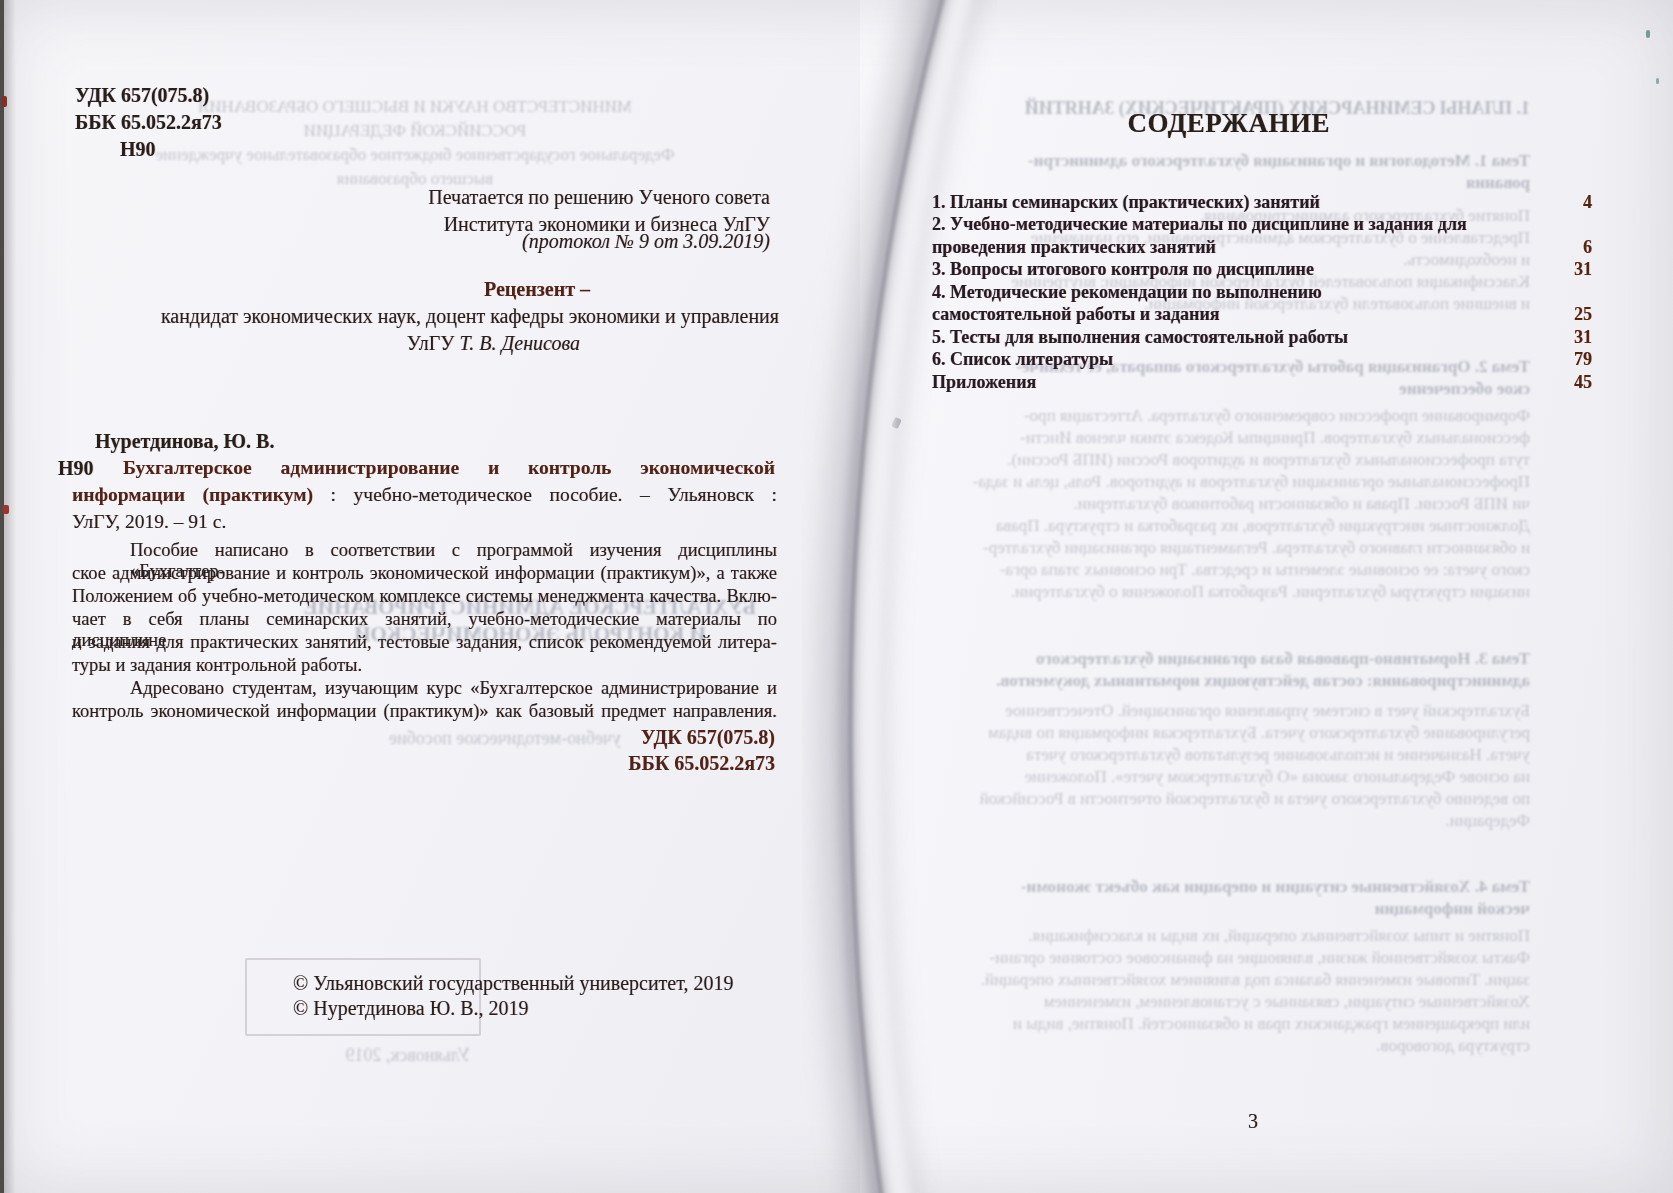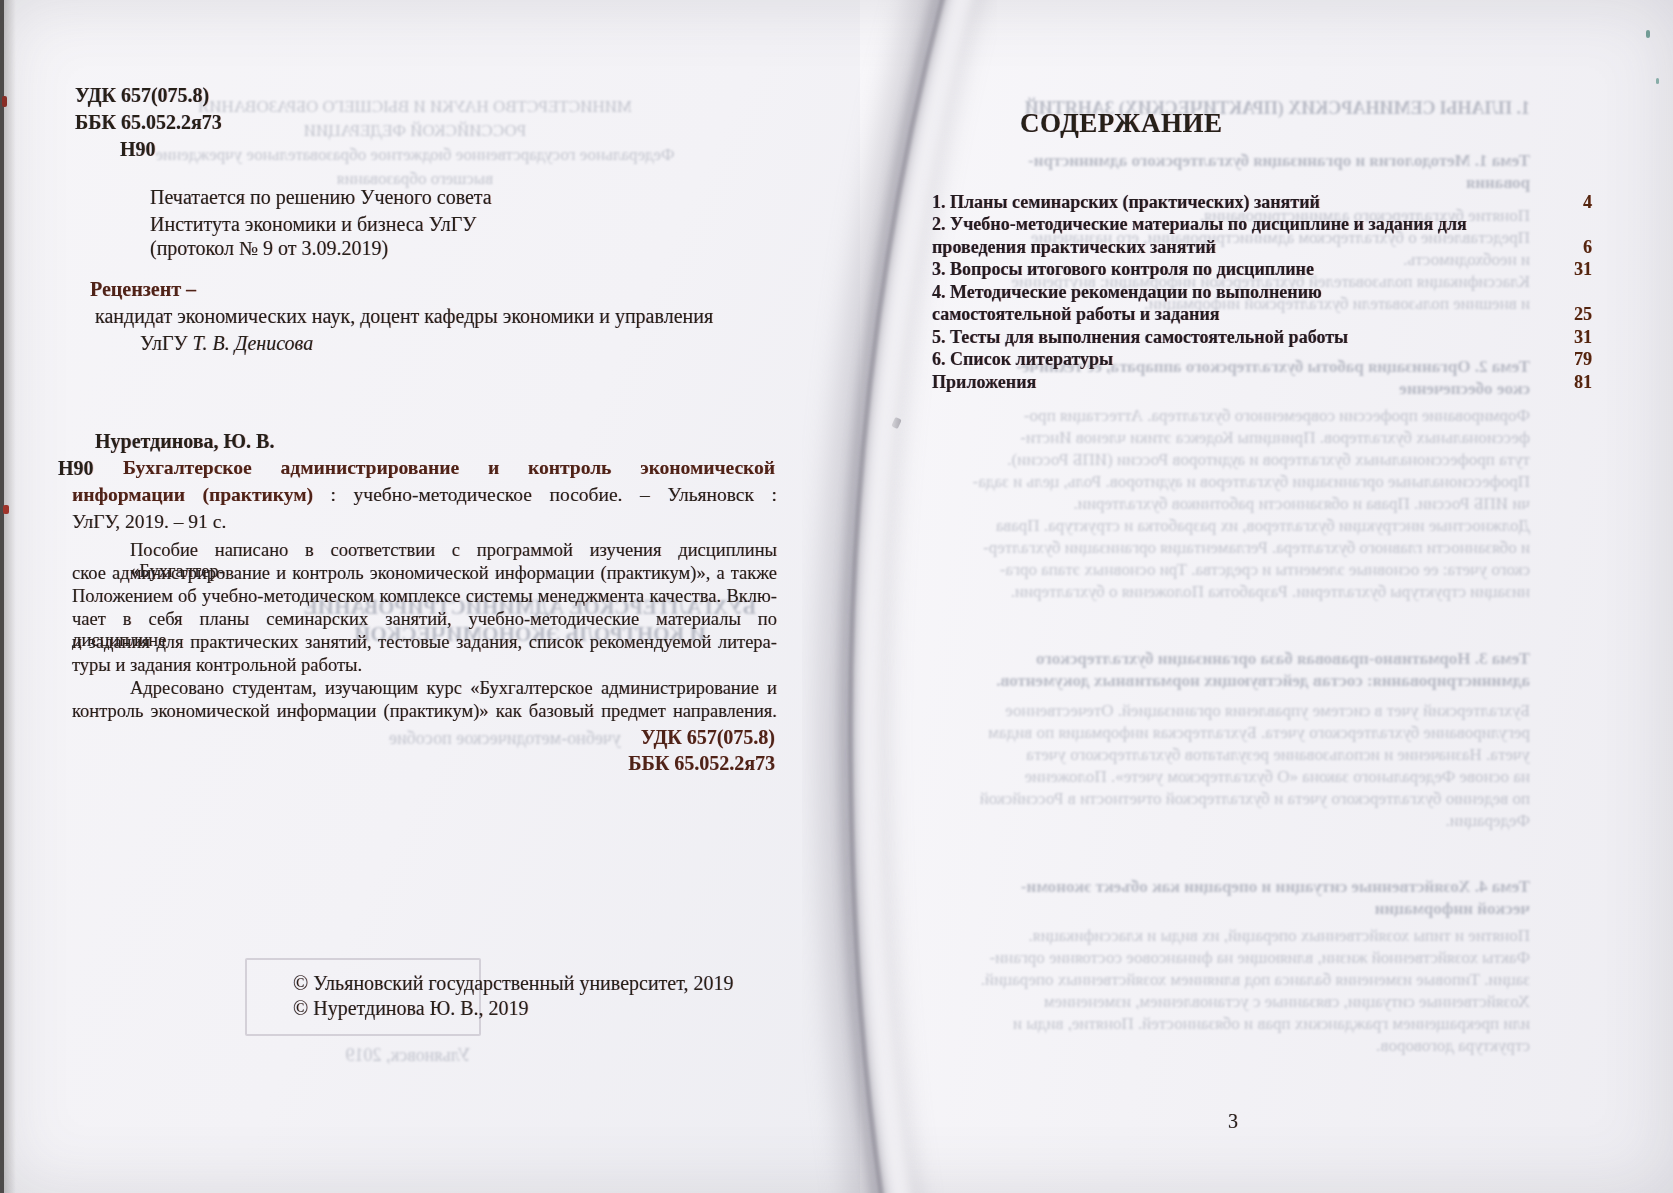--- a/index.html
+++ b/index.html
@@ -15,21 +15,21 @@
   .paper-right{left:860px;top:0;width:813px;height:1193px;
     background:linear-gradient(100deg,#f8f7fa 0%,#f3f2f6 45%,#eeedf2 100%);}
   .edge-left{left:0;top:0;width:4px;height:1193px;background:#4d4a47;}
   .edge-left-soft{left:4px;top:0;width:12px;height:1193px;
     background:linear-gradient(to right,rgba(120,116,112,.35),rgba(120,116,112,0));}
   .speck{border-radius:2px;}
   .ink{color:#262019;text-shadow:.6px 0 rgba(170,40,30,.25),-.6px 0 rgba(40,80,170,.2);}
   .maroon{color:#4e2318;text-shadow:.5px 0 rgba(150,30,20,.3);}
   .b{font-weight:bold;}
   .i{font-style:italic;}
-  .center{text-align:left;}
+  .center{text-align:right;}
   .right{text-align:right;}
   .jline{text-align:justify;text-align-last:justify;}
   .t20{font-size:20px;}
   .t195{font-size:19.5px;}
   .t185{font-size:18.5px;}
   .toc-title{font-size:27px;letter-spacing:.5px;}
   .toc-row{width:660px;font-size:18px;font-weight:bold;line-height:22px;}
   .toc-text{color:#241c20;text-shadow:.6px 0 rgba(160,30,30,.3),-.6px 0 rgba(30,60,140,.22);}
   .toc-page{position:absolute;right:0;top:0;color:#53250f;text-shadow:.5px 0 rgba(150,40,20,.35);}
   .bleed{color:#7f8596;transform:scaleX(-1);filter:blur(1px);white-space:pre-line;
@@ -127,21 +127,21 @@
   <div class="abs speck" style="left:893px;top:418px;width:7px;height:10px;background:rgba(70,70,82,.45);transform:rotate(25deg);"></div>
 </div>
 
 <div class="abs txt" style="left:0;top:0;width:860px;height:1193px;">
   <div class="abs ink b t20" style="left:75px;top:84px;">УДК 657(075.8)</div>
   <div class="abs ink b t20" style="left:75px;top:111px;">ББК 65.052.2я73</div>
   <div class="abs ink b t20" style="left:120px;top:138px;">Н90</div>
 
   <div class="abs ink t20 center" style="left:150px;top:186px;width:620px;">Печатается по решению Ученого совета</div>
   <div class="abs ink t20 center" style="left:150px;top:213px;width:620px;">Института экономики и бизнеса УлГУ</div>
-  <div class="abs ink t20 center" style="left:150px;top:237px;width:620px;">(протокол № 9 от 3.09.2019)</div>
+  <div class="abs ink t20 center" style="left:150px;top:230px;width:620px;font-style:italic;">(протокол № 9 от 3.09.2019)</div>
 
   <div class="abs ink t20 center" style="left:95px;top:305px;width:684px;">кандидат экономических наук, доцент кафедры экономики и управления</div>
   <div class="abs maroon b t20 center" style="left:90px;top:278px;width:500px;">Рецензент –</div>
   <div class="abs ink t20 center" style="left:140px;top:332px;width:440px;">
     <span>УлГУ </span><span class="i">Т. В. Денисова</span>
   </div>
 
   <div class="abs ink b t20" style="left:95px;top:430px;">Нуретдинова, Ю. В.</div>
   <div class="abs ink b t20" style="left:58px;top:457px;">Н90</div>
 
@@ -198,19 +198,19 @@
   <div class="abs toc-row" style="left:72px;top:326px;">
     <span class="toc-text">5. Тесты для выполнения самостоятельной работы</span>
     <span class="toc-page">31</span>
   </div>
   <div class="abs toc-row" style="left:72px;top:348px;">
     <span class="toc-text">6. Список литературы</span>
     <span class="toc-page">79</span>
   </div>
   <div class="abs toc-row" style="left:72px;top:371px;">
     <span class="toc-text">Приложения</span>
-    <span class="toc-page">81</span>
+    <span class="toc-page">45</span>
   </div>
 
   <div class="abs ink t20 center" style="left:368px;top:1110px;width:30px;">3</div>
 </div>
 
 <div class="abs vignette"></div>
 
 </body></html>

